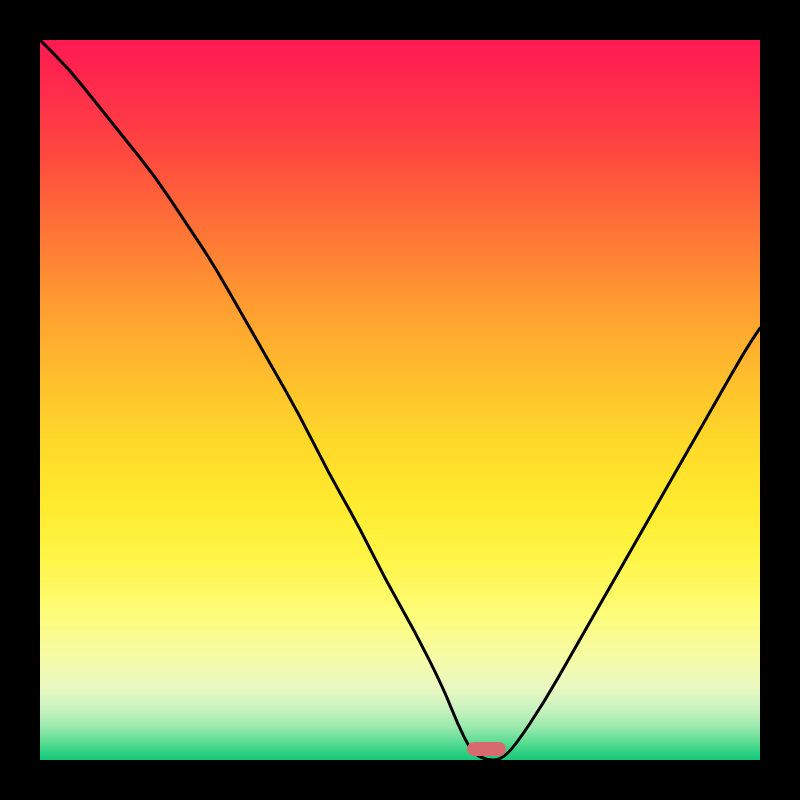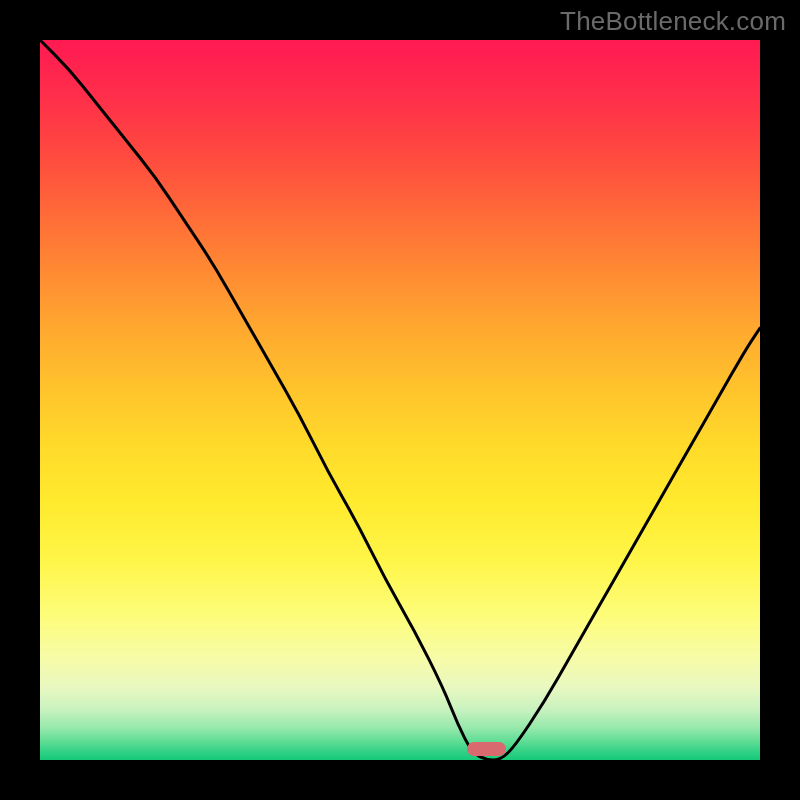--- a/index.html
+++ b/index.html
@@ -53,21 +53,20 @@
     position: absolute;
     height: 14px;
     border-radius: 7px;
     background: #d86a6f;
   }
 </style>
 </head>
 <body>
 
 <div class="frame">
-  <div class="watermark">TheBottleneck.com</div>
 
   <div class="plot-area" id="plot" style="left: 40px; top: 40px; width: 720px; height: 720px;">
       <div class="grad-row" style="top: 0px; background: rgb(255, 26, 82);"></div>
       <div class="grad-row" style="top: 1px; background: rgb(255, 26, 82);"></div>
       <div class="grad-row" style="top: 2px; background: rgb(255, 27, 82);"></div>
       <div class="grad-row" style="top: 3px; background: rgb(255, 27, 82);"></div>
       <div class="grad-row" style="top: 4px; background: rgb(255, 27, 81);"></div>
       <div class="grad-row" style="top: 5px; background: rgb(255, 28, 81);"></div>
       <div class="grad-row" style="top: 6px; background: rgb(255, 28, 81);"></div>
       <div class="grad-row" style="top: 7px; background: rgb(255, 29, 81);"></div>

